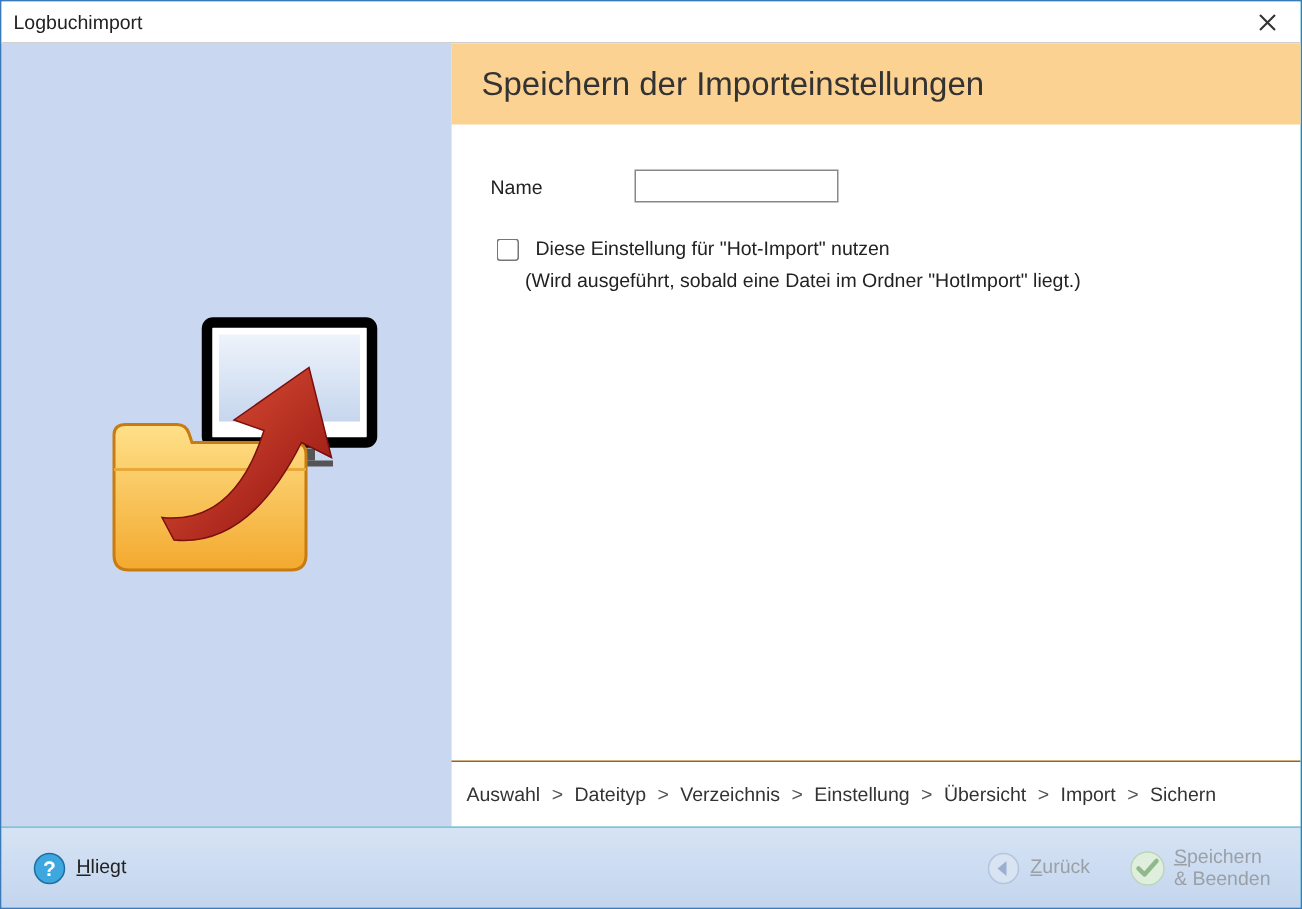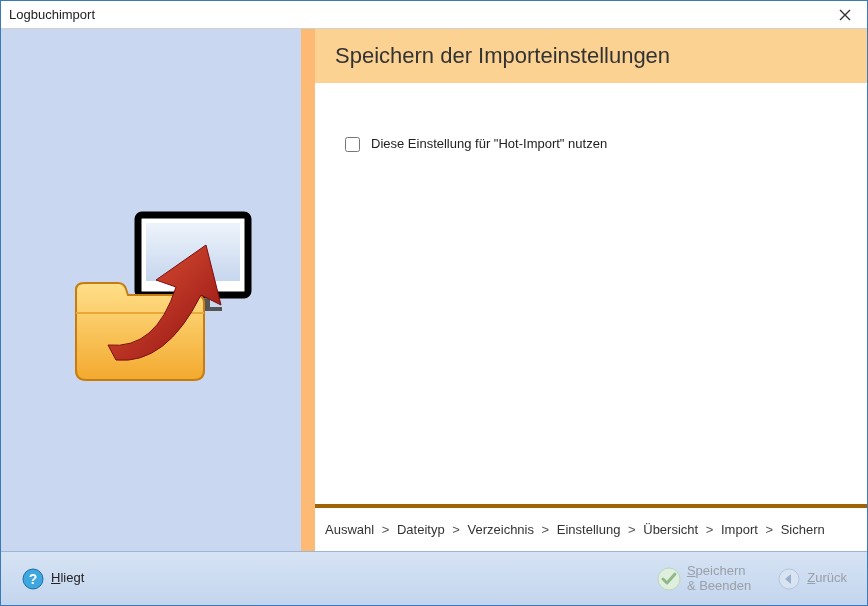--- a/index.html
+++ b/index.html
@@ -1,35 +1,35 @@
 <!DOCTYPE html>
 <html><head>
 <meta charset="utf-8">
 <style>
   * { box-sizing: border-box; }
   html, body { margin: 0; padding: 0; font-family: "Segoe UI", Tahoma, sans-serif; font-size: 13px; color: #222; }
-  .window { width: 868px; height: 606px; border: 1px solid #3a7ab8; background: #fdba74; display: flex; flex-direction: column; position: relative; }
+  .window { width: 868px; height: 606px; border: 1px solid #3a7ab8; background: #5eead4; display: flex; flex-direction: column; position: relative; }
   .titlebar { height: 28px; background: #fff; display: flex; align-items: center; padding: 0 0 0 8px; border-bottom: 1px solid #d0d0d0; }
   .titlebar .title { flex: 1; font-size: 13px; }
   .titlebar .close { width: 44px; height: 28px; display: flex; align-items: center; justify-content: center; cursor: pointer; }
   .body { flex: 1; display: flex; min-height: 0; }
   .sidebar { width: 300px; background: #c9d8f0; display: flex; align-items: center; justify-content: center; }
-  .main { flex: 1; display: flex; flex-direction: column; background: #fff; margin-left: 14px; }
+  .main { flex: 1; display: flex; flex-direction: column; background: #fff; }
   .header { background: #fbd292; padding: 14px 20px; font-size: 22px; color: #333; }
   .content { flex: 1; padding: 30px 26px 10px 26px; }
   .form-row { display: flex; align-items: center; margin-bottom: 8px; }
   .form-row label { width: 96px; }
   .form-row input[type=text] { border: 1px solid #888; height: 22px; padding: 2px 4px; font-family: inherit; font-size: 13px; }
   .name-input { width: 136px; }
   .remark-input { width: 360px; }
   .checkbox-row { margin-top: 22px; display: flex; align-items: flex-start; gap: 8px; }
   .checkbox-row input { margin-top: 2px; width: 15px; height: 15px; }
   .checkbox-text { line-height: 1.4; }
   .checkbox-sub { margin-left: 23px; margin-top: 2px; }
-  .breadcrumb-wrap { border-top: 4px solid #a16207; padding: 14px 10px 14px 10px; font-size: 13px; color: #333; text-align: left; }
+  .breadcrumb-wrap { border-top: 1px solid #a16207; padding: 14px 10px 14px 10px; font-size: 13px; color: #333; text-align: left; }
   .breadcrumb-wrap span.sep { color: #555; margin: 0 4px; }
   .footer { height: 54px; background: linear-gradient(#d6e3f4, #c3d5ee); border-top: 1px solid #9ab5d8; display: flex; align-items: center; padding: 0 12px; gap: 10px; }
   .footer .spacer { flex: 1; }
   .fbtn { display: flex; align-items: center; gap: 6px; padding: 4px 8px; cursor: pointer; font-size: 13px; line-height: 1.15; border-radius: 3px; }
   .fbtn.disabled { color: #9aa0a6; cursor: default; }
   .fbtn .u { text-decoration: underline; }
   .fbtn.twoline { text-align: left; }
   .icon { display: inline-flex; width: 24px; height: 24px; align-items: center; justify-content: center; }
   svg { display: block; }
 </style>
@@ -73,63 +73,68 @@
               <stop offset="1" stop-color="#8e0f0f"></stop>
             </linearGradient>
         </defs>
       </svg>
     </div>
 
     <div class="main">
       <div class="header">Speichern der Importeinstellungen</div>
 
       <div class="content">
+        <div class="form-row">
+          <label>Name</label>
+          <input type="text" class="name-input" value="" style="">
+        </div>
 
         <div class="checkbox-row">
           <input type="checkbox" style="">
           <span class="checkbox-text">Diese Einstellung für "Hot-Import" nutzen</span>
         </div>
+        <div class="checkbox-sub">(Wird ausgeführt, sobald eine Datei im Ordner "HotImport" liegt.)</div>
       </div>
 
       <div class="breadcrumb-wrap" id="breadcrumb"><span>Auswahl</span><span class="sep">  &gt; </span><span>Dateityp</span><span class="sep">  &gt; </span><span>Verzeichnis</span><span class="sep">  &gt; </span><span>Einstellung</span><span class="sep">  &gt; </span><span>Übersicht</span><span class="sep">  &gt; </span><span>Import</span><span class="sep">  &gt; </span><span>Sichern</span></div>
     </div>
 
   </div>
 
   <div class="footer">
     <div class="fbtn">
       <span class="icon">
         <svg width="22" height="22" viewBox="0 0 22 22">
             <circle cx="11" cy="11" r="10" fill="#3fa7e0" stroke="#1e6fa3" stroke-width="1"></circle>
             <text x="11" y="16" text-anchor="middle" font-size="14" font-weight="bold" fill="#fff">?</text>
           </svg>
       </span>
       <span><span class="u">H</span><span>liegt</span></span>
     </div>
 
     <div class="spacer"></div>
 
+    <div class="fbtn disabled">
+      <span class="icon">
+        <svg width="22" height="22" viewBox="0 0 22 22">
+            <circle cx="11" cy="11" r="10" fill="#d9e4f2" stroke="#b6c5dd" stroke-width="1"></circle>
+            <path d="M13 6 L7 11 L13 16 Z" fill="#9bb0cf"></path>
+          </svg>
+      </span>
+      <span><span class="u">Z</span><span>urück</span></span>
+    </div>
+
     <div class="fbtn disabled twoline">
       <span class="icon">
         <svg width="24" height="24" viewBox="0 0 24 24">
             <circle cx="12" cy="12" r="11" fill="#dfeedd" stroke="#bcd6ba" stroke-width="1"></circle>
             <path d="M6 12 L10 16 L18 7" fill="none" stroke="#8fb98a" stroke-width="3" stroke-linecap="round" stroke-linejoin="round"></path>
           </svg>
       </span>
       <span>
         <div><span class="u">S</span><span>peichern</span></div>
         <div>&amp; Beenden</div>
       </span>
     </div>
 
-    <div class="fbtn disabled">
-      <span class="icon">
-        <svg width="22" height="22" viewBox="0 0 22 22">
-            <circle cx="11" cy="11" r="10" fill="#d9e4f2" stroke="#b6c5dd" stroke-width="1"></circle>
-            <path d="M13 6 L7 11 L13 16 Z" fill="#9bb0cf"></path>
-          </svg>
-      </span>
-      <span><span class="u">Z</span><span>urück</span></span>
-    </div>
-
   </div>
 
 </div>
 
 </body></html>

